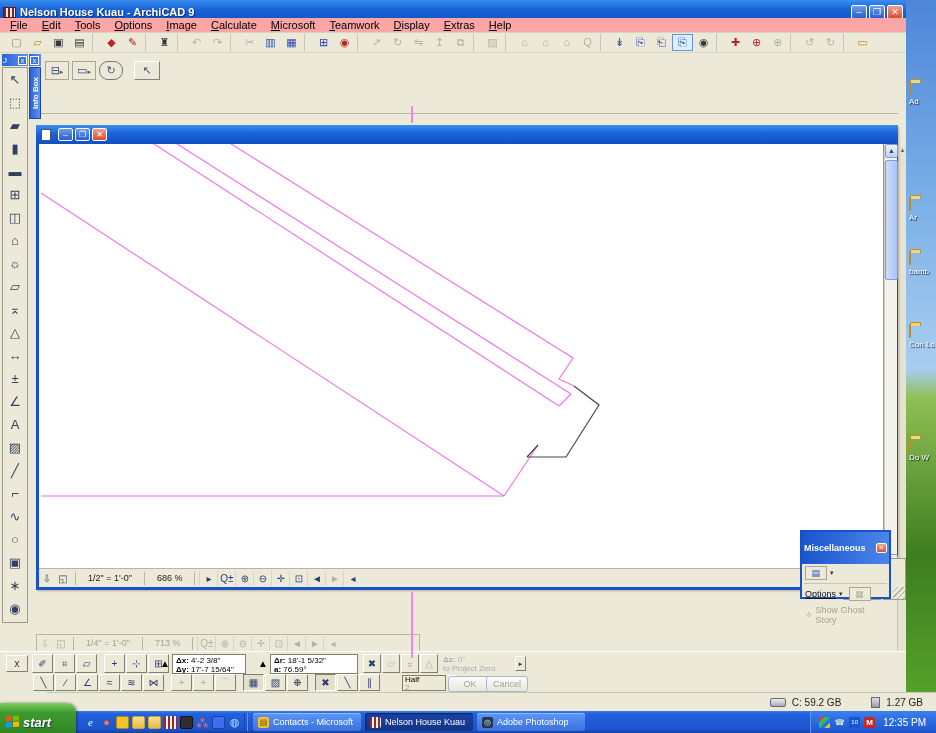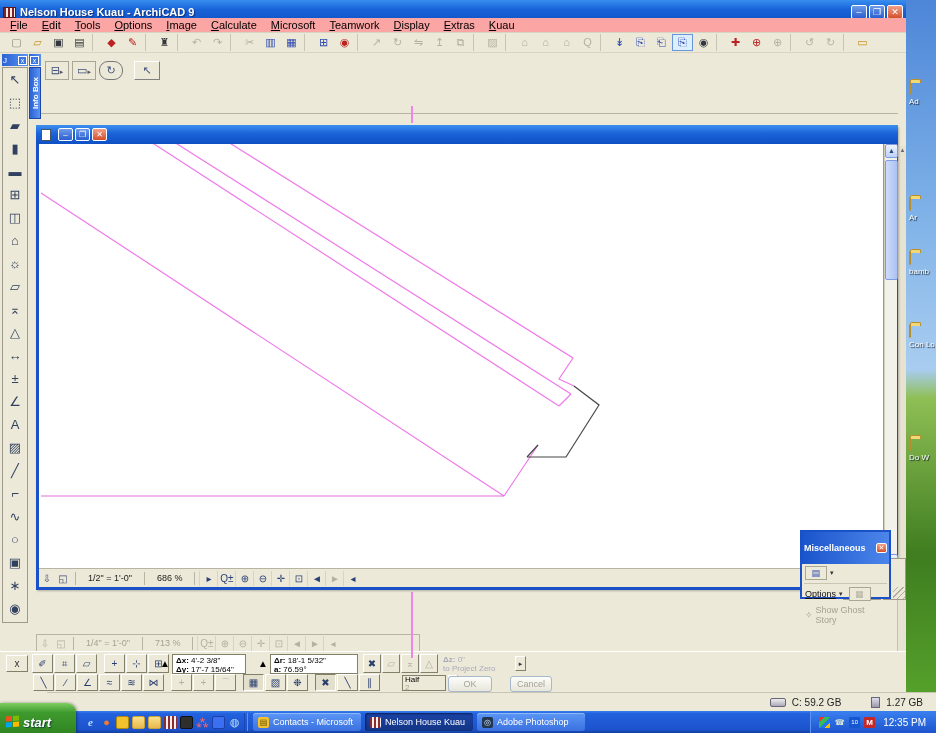--- a/index.html
+++ b/index.html
@@ -231,21 +231,21 @@
         <span class="menuitem">Calculate</span>
 
         <span class="menuitem">Microsoft</span>
 
         <span class="menuitem">Teamwork</span>
 
         <span class="menuitem">Display</span>
 
         <span class="menuitem">Extras</span>
 
-        <span class="menuitem">Kuau</span>
+        <span class="menuitem">Help</span>
       </div>
 
     <div class="toolbar">
 
         <span class="tbi c-gray">▢</span>
 
         <span class="tbi c-gold">▱</span>
 
         <span class="tbi c-dark">▣</span>
 
@@ -616,21 +616,21 @@
             <span class="cbtn">∥</span>
           </div>
 
         <div class="halfbox">
           <div>Half</div>
           <div class="v">2</div>
         </div>
         <span class="cb halfdd">▸</span>
 
         <span class="xpbtn" style="left:448px;width:44px;">OK</span>
-        <span class="xpbtn" style="left:486px;width:42px;margin-left:24px;">Cancel</span>
+        <span class="xpbtn" style="left:486px;width:42px;">Cancel</span>
       </div>
     </div>
 
     <div class="resbar">
       <span class="diskico"></span>
       <span>C: 59.2 GB</span>
       <span class="ramico"></span>
       <span>1.27 GB</span>
     </div>
   </div>

